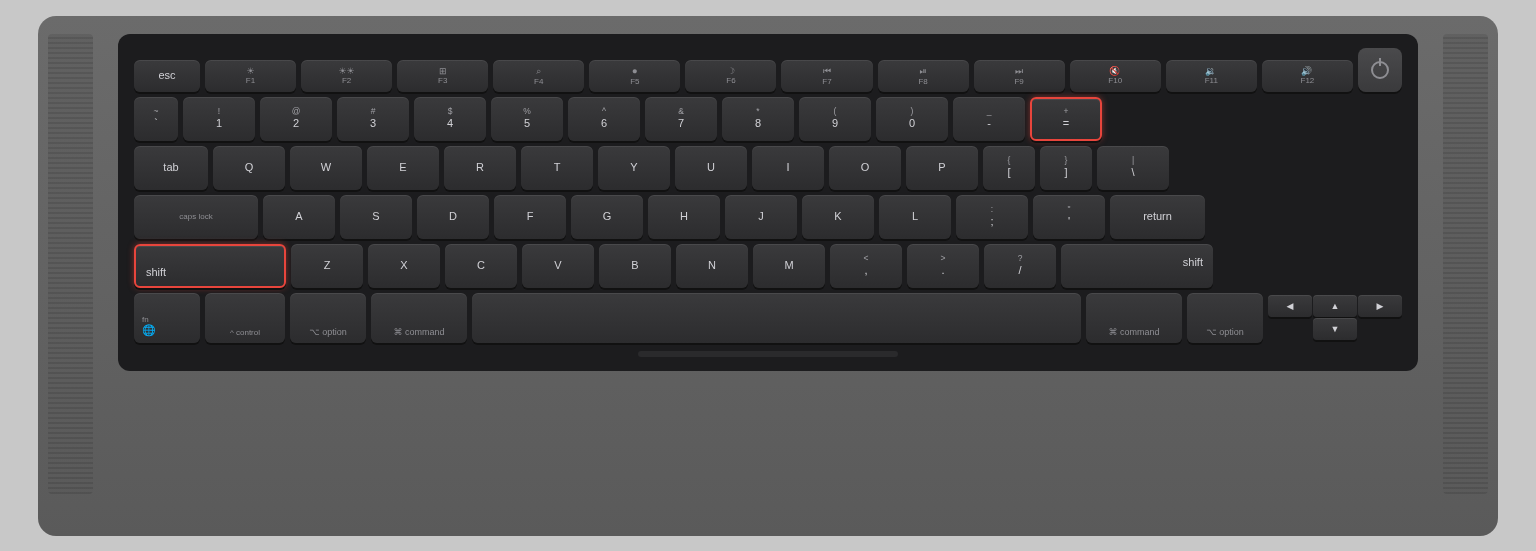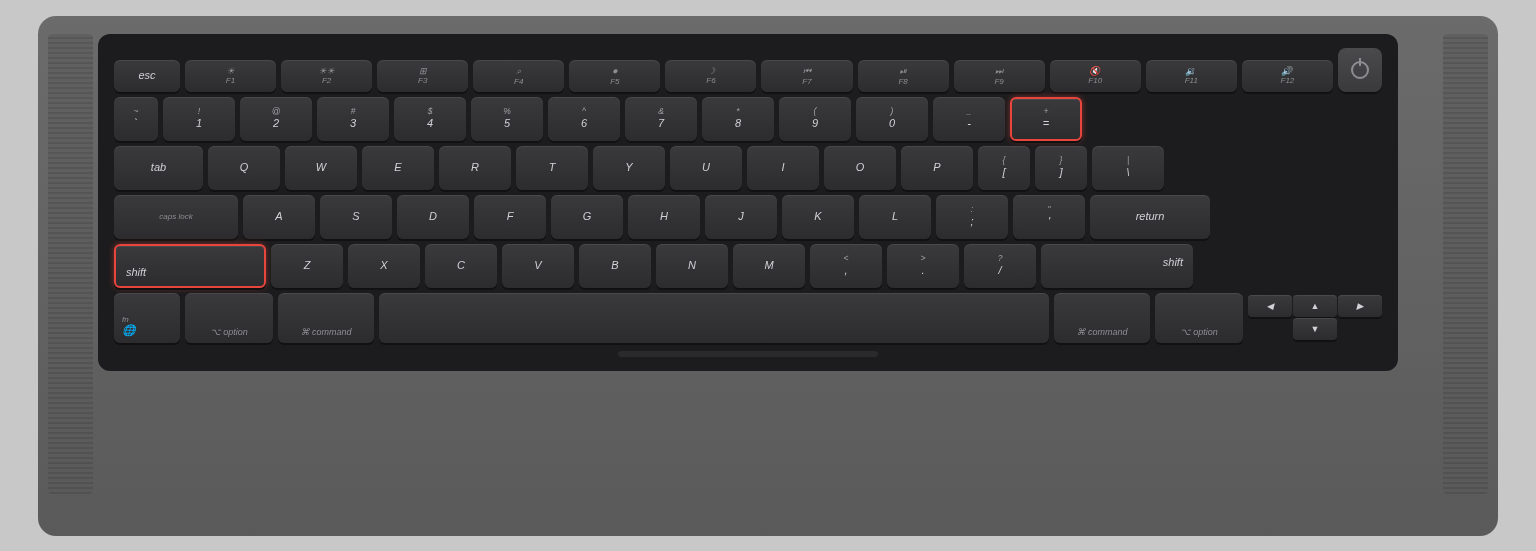--- a/index.html
+++ b/index.html
@@ -15,23 +15,22 @@
     }
 
     .laptop-body {
       width: 1460px;
       height: 520px;
       background: linear-gradient(180deg, #6b6b6b 0%, #5a5a5a 100%);
       border-radius: 18px;
       padding: 18px 60px 30px 60px;
       display: flex;
       flex-direction: column;
-      align-items: flex-start;
+      align-items: center;
       position: relative;
-      font-style: italic;
     }
 
     .speaker-left {
       position: absolute;
       left: 10px;
       top: 18px;
       width: 45px;
       height: 460px;
       background: repeating-linear-gradient(
         0deg,
@@ -112,29 +111,29 @@
     .h-asdf { height: 44px; }
     .h-zxcv { height: 44px; }
     .h-bottom { height: 50px; }
 
     
     .w-esc { width: 66px; }
     .w-fn { flex: 1; }
     .w-tilde { width: 44px; }
     .w-std { width: 72px; }
     .w-delete { width: 100px; }
-    .w-tab { width: 89px; }
+    .w-tab { width: 74px; }
     .w-backslash-key { width: 72px; }
     .w-capslock { width: 124px; }
-    .w-return { width: 120px; }
+    .w-return { width: 95px; }
     .w-shift-l { width: 152px; }
     .w-shift-r { width: 152px; }
     .w-fn-key { width: 66px; }
     .w-ctrl { width: 80px; }
-    .w-opt { width: 88px; }
+    .w-opt { width: 76px; }
     .w-cmd { width: 96px; }
     .w-space { flex: 1; }
     .w-cmd-r { width: 96px; }
     .w-bracket { width: 52px; }
 
     .highlighted {
       border: 2px solid #e8453c !important;
       box-shadow: 0 2px 0 #111, 0 0 6px rgba(232,69,60,0.5), inset 0 1px 0 rgba(255,255,255,0.08);
     }
 
@@ -412,20 +411,23 @@
       </div>
       <div class="key h-zxcv w-shift-r" style="align-items:flex-end; padding-right:10px;">
         <span class="key-label-main" style="margin-bottom:6px;">shift</span>
       </div>
     </div>
 
     <div class="key-row" style="align-items:center;">
       <div class="key h-bottom w-fn-key" style="flex-direction:column; justify-content:flex-end; padding-bottom:6px; align-items:flex-start; padding-left:8px;">
         <span class="key-label-small">fn</span>
         <span class="globe-icon">🌐</span>
+      </div>
+      <div class="key h-bottom w-ctrl" style="justify-content:flex-end; padding-bottom:6px; flex-direction:column;">
+        <span class="key-label-small">^ control</span>
       </div>
       <div class="key h-bottom w-opt" style="justify-content:flex-end; padding-bottom:6px; flex-direction:column;">
         <span class="key-label-small" style="font-size:9px;">⌥ option</span>
       </div>
       <div class="key h-bottom w-cmd" style="justify-content:flex-end; padding-bottom:6px; flex-direction:column;">
         <span class="key-label-small" style="font-size:9px;">⌘ command</span>
       </div>
       <div class="key h-bottom w-space">
       </div>
       <div class="key h-bottom w-cmd-r" style="justify-content:flex-end; padding-bottom:6px; flex-direction:column;">

